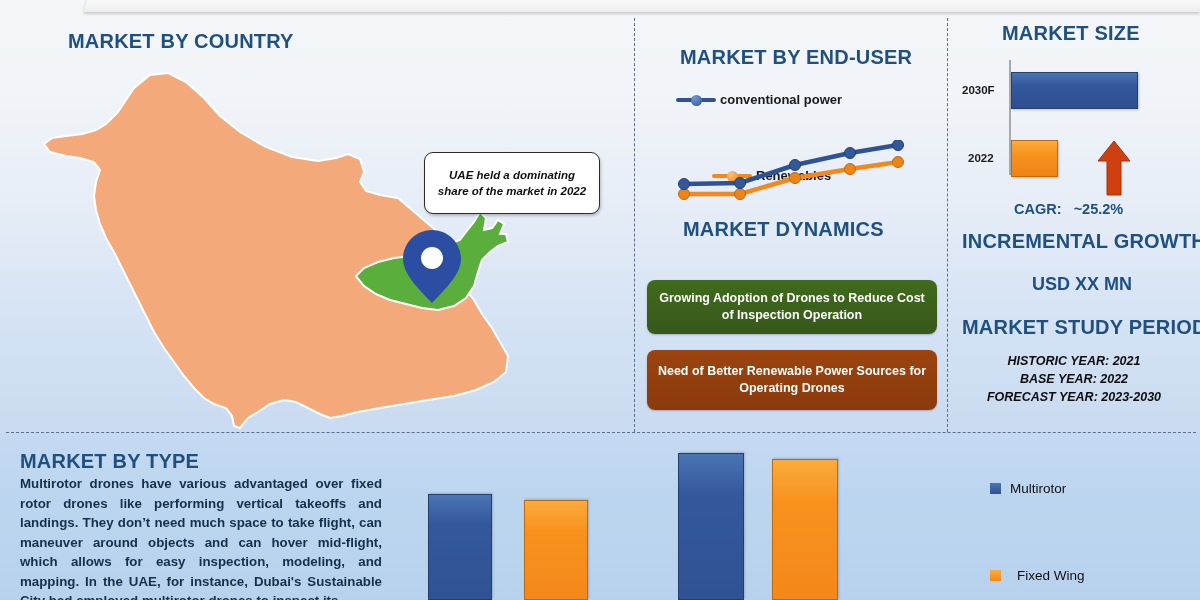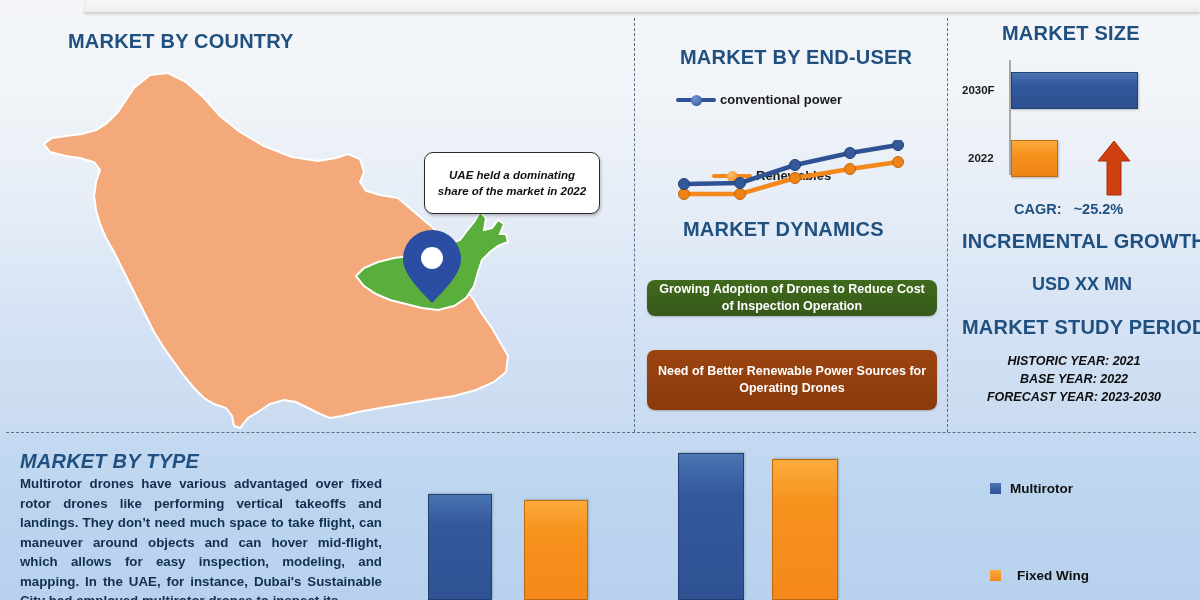--- a/index.html
+++ b/index.html
@@ -96,21 +96,21 @@
   
   .md-title { left:683px; top:218px; }
   .md-box {
     position:absolute; left:647px; width:290px; border-radius:8px;
     display:flex; align-items:center; justify-content:center;
     text-align:center; color:#ffffff;
     font-size:12.5px; font-weight:bold; line-height:17px;
     padding:6px 10px;
     box-shadow:0 1px 2px rgba(0,0,0,.22);
   }
-  .md-box.b1 { top:280px; height:36px; background:#3c6118; background:linear-gradient(180deg,#3f6b1c,#37581a); }
+  .md-box.b1 { top:280px; height:54px; background:#3c6118; background:linear-gradient(180deg,#3f6b1c,#37581a); }
   .md-box.b2 { top:350px; height:60px; background:linear-gradient(180deg,#9c4410,#8a3a0c); }
 
   
   .ms-title { left:1002px; top:22px; }
   .ms-axis {
     position:absolute; left:1009px; top:60px; width:1.6px; height:115px;
     background:#a9a9a9;
   }
   .ms-bar {
     position:absolute;
@@ -146,21 +146,21 @@
     position:absolute; left:962px; top:274px; width:240px; text-align:center;
     font-size:18px; font-weight:bold; color:#1f5080;
   }
   .msp-title { position:absolute; left:962px; top:316px; width:240px; text-align:center; }
   .msp-lines {
     position:absolute; left:952px; top:352px; width:244px; text-align:center;
     font-size:12.5px; font-weight:bold; font-style:italic; color:#0d0d0d; line-height:18px;
   }
 
   
-  .mt-title { left:20px; top:450px;font-style:italic; }
+  .mt-title { left:20px; top:450px; }
   .mt-body {
     position:absolute; left:20px; top:474px; width:362px;
     font-size:13.3px; font-weight:bold; color:#14304d;
     line-height:19.5px; text-align:justify;
   }
 
   .mt-chart { position:absolute; left:400px; top:440px; width:560px; height:160px; }
   .mt-bar { position:absolute; bottom:0; box-shadow:1px -1px 2px rgba(0,0,0,.18); }
   .mt-bar.blue {
     background:linear-gradient(180deg,#4a74b4 0%,#33589c 28%,#2f5294 100%);
@@ -168,21 +168,21 @@
   }
   .mt-bar.orange {
     background:linear-gradient(180deg,#fbab3c 0%,#f7921e 30%,#f4881a 100%);
     border:1px solid #c06a0c;
   }
 
   .mt-legend { position:absolute; left:990px; width:200px; display:flex; align-items:center; gap:9px; }
   .mt-legend .sq { width:11px; height:11px; flex:0 0 11px; }
   .mt-legend .sq.blue { background:linear-gradient(180deg,#4a74b4,#2f5294); }
   .mt-legend .sq.orange { background:linear-gradient(180deg,#fbab3c,#f4881a); }
-  .mt-legend .lbl { font-size:13.5px; font-weight:bold; color:#101010; white-space:nowrap; }
+  .mt-legend .lbl { font-size:13.5px; font-weight:normal; color:#101010; white-space:nowrap; }
 </style>
 </head>
 <body>
 
 <div id="canvas">
 
   <div class="zone-top"></div>
   <div class="zone-bottom"></div>
 
   <div class="header-bar"></div>

